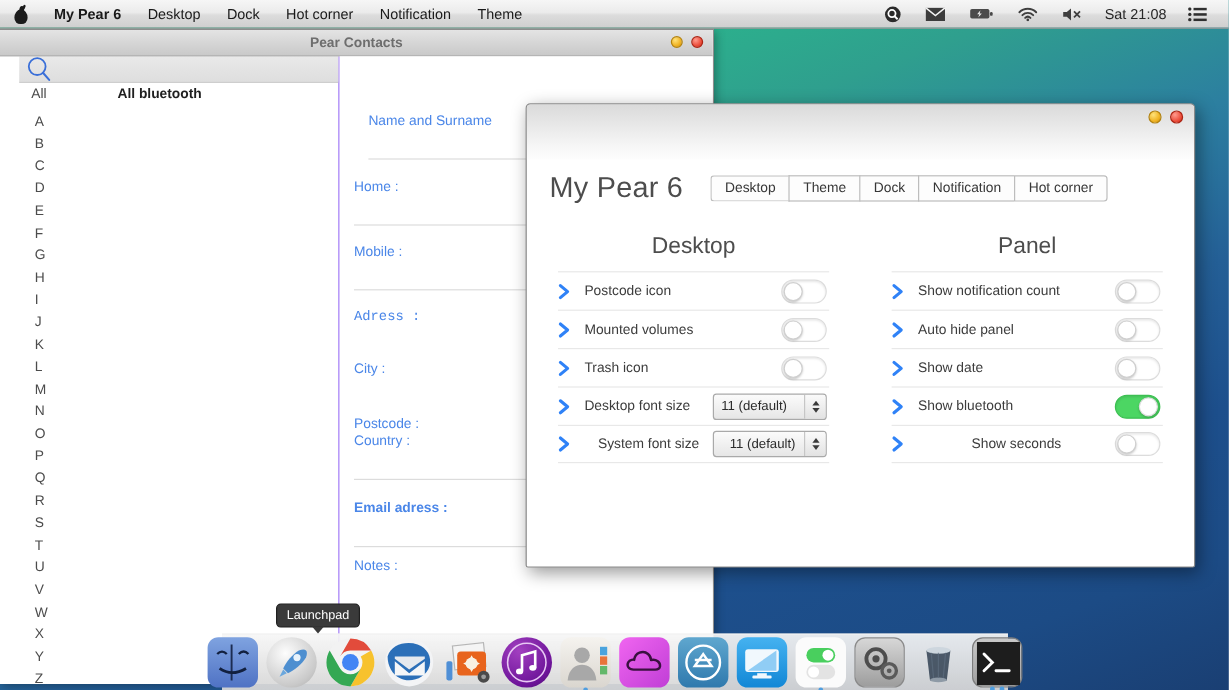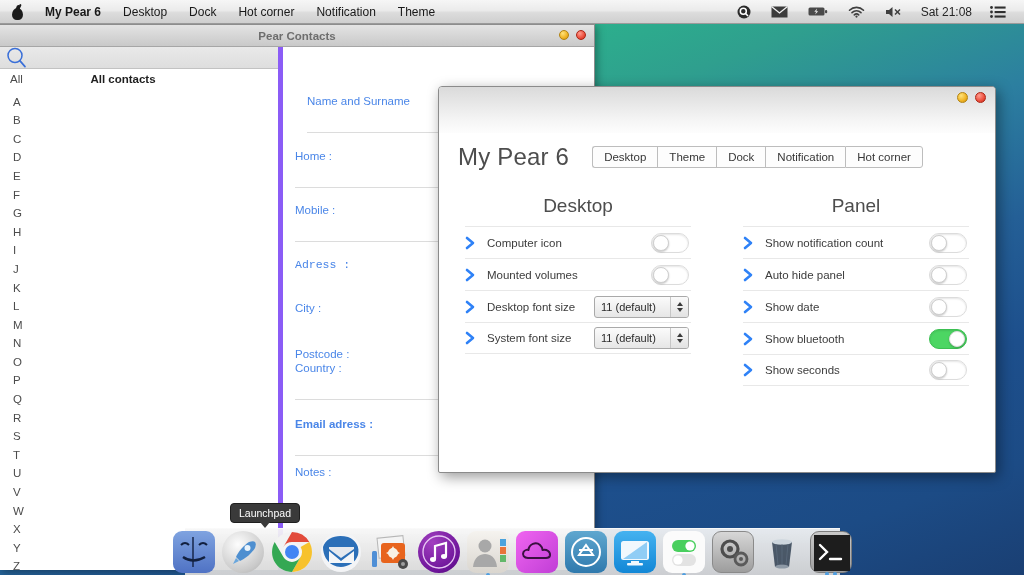--- a/index.html
+++ b/index.html
@@ -56,21 +56,21 @@
     display:flex; align-items:center; justify-content:center; position:relative;
     font-size:11.5px; color:#6e6e6e; font-weight:bold;
   }
   #contacts-titlebar .wbtns{ position:absolute; right:8px; top:5px; display:flex; gap:7px; }
   .wbtn{ width:11px; height:11px; border-radius:50%; }
   .wbtn.yellow{ background:radial-gradient(circle at 35% 30%,#ffe27a,#f0b323 60%,#c78a11); border:1px solid #b3830f;}
   .wbtn.red{ background:radial-gradient(circle at 35% 30%,#ff9b8e,#ec4f3d 60%,#c12a1c); border:1px solid #ac2414;}
   .wbtn.yellow.sm, .wbtn.red.sm { width:10px; height:10px; }
 
   #contacts-body{ display:flex; height:529px; }
-  #contacts-left{ width:283px; border-right:5px solid #8b5cf6; display:flex; flex-direction:column; background:#fff;}
+  #contacts-left{ width:283px; border-right:1px solid #8b5cf6; display:flex; flex-direction:column; background:#fff;padding-left:16px;}
   #search-row{
     height:28px; background:linear-gradient(to bottom,#e9e9e9,#dedede);
     border-bottom:1px solid #c2c2c2; display:flex; align-items:center; padding-left:6px;
   }
   #list-head{ display:flex; height:28px; align-items:center; font-size:11.5px; }
   #list-head .colAll{ width:38px; padding-left:10px; color:#4a4a4a; }
   #list-head .colTitle{ flex:1; text-align:center; font-weight:bold; color:#1f1f1f; padding-right:70px;}
   #alpha{ flex:1; padding-left:13px; padding-top:4px; }
   #alpha .letter{ font-size:11.5px; color:#4c4c4c; line-height:18.6px; }
 
@@ -106,21 +106,21 @@
   .tab:first-child{ border-radius:3px 0 0 3px; }
   .tab:last-child{ border-right:1px solid #bdbdbd; border-radius:0 3px 3px 0; }
 
   #settings-cols{ display:flex; padding:14px 0 0 0; }
   .scol{ width:50%; padding:0 26px; }
   .scol-title{ text-align:center; font-size:19px; color:#4d4d4d; font-weight:normal; padding-bottom:9px; }
   .srow{
     display:flex; align-items:center; height:32px;
     border-top:1px solid #e8e8e8; padding:0 2px 0 0;
   }
-  .srow:last-child{ border-bottom:1px solid #e8e8e8; }
+  .srow:last-child{ border-bottom:1px solid #e8e8e8;text-align:center; }
   .chev{ width:22px; display:flex; align-items:center; justify-content:flex-start; }
   .srow .slabel{ font-size:11.5px; color:#3c3c3c; flex:1; }
 
   .toggle{
     width:38px; height:20px; border-radius:10px; position:relative;
     background:#ffffff; border:1px solid #dcdcdc;
     box-shadow:inset 0 1px 2px rgba(0,0,0,.10);
     flex:none;
   }
   .toggle .knob{
@@ -251,21 +251,21 @@
         <span>
           <svg width="21" height="21" viewBox="0 0 21 21">
               <circle cx="9" cy="8.5" r="7" fill="none" stroke="#3a6fd8" stroke-width="1.5"></circle>
               <line x1="13.8" y1="13.6" x2="19" y2="19.6" stroke="#3a6fd8" stroke-width="1.7" stroke-linecap="round"></line>
             </svg>
         </span>
         <input id="search-input" style="border: none; background: transparent; outline: none; flex: 1 1 0%; font-size: 11.5px; font-family: &quot;Liberation Sans&quot;, sans-serif; padding-left: 6px;">
       </div>
       <div id="list-head">
         <div class="colAll">All</div>
-        <div class="colTitle">All contacts</div>
+        <div class="colTitle">All bluetooth</div>
       </div>
       <div id="alpha">
           <div class="letter">A</div>
           <div class="letter">B</div>
           <div class="letter">C</div>
           <div class="letter">D</div>
           <div class="letter">E</div>
           <div class="letter">F</div>
           <div class="letter">G</div>
           <div class="letter">H</div>
@@ -350,32 +350,43 @@
 
     <div class="scol">
       <div class="scol-title">Desktop</div>
 
       <div class="srow">
         <span class="chev">
           <svg width="11" height="14" viewBox="0 0 11 14">
               <path d="M2 2 L8 7 L2 12" fill="none" stroke="#2f82f7" stroke-width="2.6" stroke-linecap="round" stroke-linejoin="round"></path>
             </svg>
           </span>
-        <span class="slabel">Computer icon</span>
+        <span class="slabel">Postcode icon</span>
         <span class="toggle">
             <span class="knob"></span>
           </span>
       </div>
       <div class="srow">
         <span class="chev">
           <svg width="11" height="14" viewBox="0 0 11 14">
               <path d="M2 2 L8 7 L2 12" fill="none" stroke="#2f82f7" stroke-width="2.6" stroke-linecap="round" stroke-linejoin="round"></path>
             </svg>
           </span>
         <span class="slabel">Mounted volumes</span>
+        <span class="toggle">
+            <span class="knob"></span>
+          </span>
+      </div>
+      <div class="srow">
+        <span class="chev">
+          <svg width="11" height="14" viewBox="0 0 11 14">
+              <path d="M2 2 L8 7 L2 12" fill="none" stroke="#2f82f7" stroke-width="2.6" stroke-linecap="round" stroke-linejoin="round"></path>
+            </svg>
+          </span>
+        <span class="slabel">Trash icon</span>
         <span class="toggle">
             <span class="knob"></span>
           </span>
       </div>
 
       <div class="srow">
         <span class="chev">
           <svg width="11" height="14" viewBox="0 0 11 14">
               <path d="M2 2 L8 7 L2 12" fill="none" stroke="#2f82f7" stroke-width="2.6" stroke-linecap="round" stroke-linejoin="round"></path>
             </svg>

